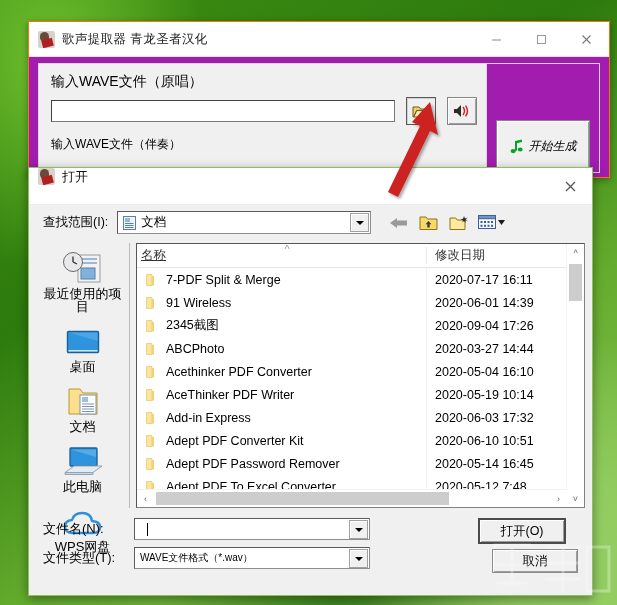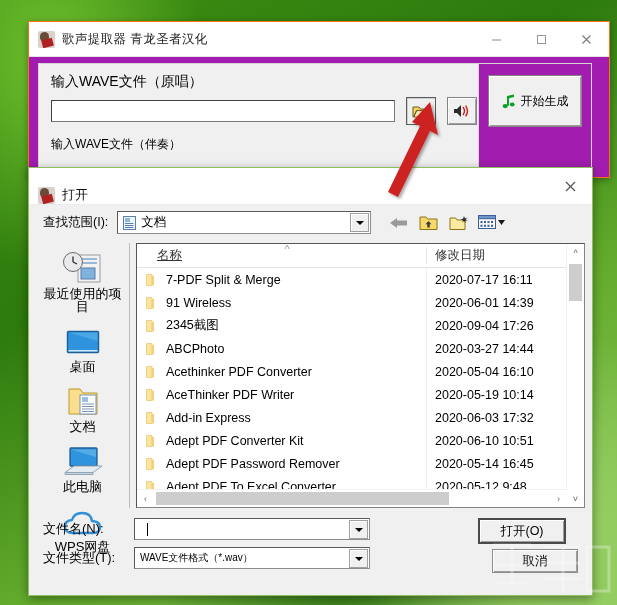--- a/index.html
+++ b/index.html
@@ -115,22 +115,22 @@
     border-color: #5a5a5a;
     box-shadow: inset 1px 1px 0 #d0d0d0;
   }
   .label2 { padding: 11px 0 0 12px; font-size: 12px; color: #000; }
 
   .panel-right {
     flex: 0 0 auto;
     width: 112px;
     border: 1px solid #d6d6d6;
     border-left: none;
-    margin: 6px 17px 4px 0;
-    display: flex; align-items: flex-start; justify-content: center;
+    margin: 6px 9px 4px 0;
+    display: flex; align-items: flex-end; justify-content: center; font-style: italic;
   }
   .gen-btn {
     margin-top: 11px;
     width: 92px; height: 50px;
     background: #f0f0f0;
     border: 1px solid #848484;
     box-shadow: inset 1px 1px 0 #fff, inset -1px -1px 0 #9d9d9d;
     display: flex; align-items: center; justify-content: center; gap: 5px;
     font-size: 12px; color: #000;
   }
@@ -139,21 +139,21 @@
   .dialog {
     position: absolute;
     left: 28px; top: 167px;
     width: 563px; height: 427px;
     background: #f0f0f0;
     border: 1px solid #8ec060;
     box-shadow: 0 3px 10px rgba(0,0,0,0.4);
   }
   .dlg-titlebar {
     height: 36px; background: #fff;
-    display: flex; align-items: flex-end;
+    display: flex; align-items: flex-start;
     border-bottom: 1px solid #ececec;
   }
   .dlg-title { font-size: 13px; color: #111; }
   .dlg-close {
     margin-left: auto; width: 44px; height: 36px;
     display: flex; align-items: center; justify-content: center;
     color: #555;
   }
   .lookin-row {
     display: flex; align-items: center;
@@ -224,21 +224,21 @@
     overflow: hidden;
   }
   .list-head {
     position: relative;
     display: flex;
     height: 23px; align-items: center;
     border-bottom: 1px solid #e3e3e3;
     background: #fff;
     padding-right: 17px;
   }
-  .col-name { flex: 1 1 auto; font-size: 12.5px; color: #333; padding-left: 20px; position: relative; text-decoration: underline; }
+  .col-name { flex: 1 1 auto; font-size: 12.5px; color: #333; padding-left: 4px; position: relative; text-decoration: underline; }
   .col-date { flex: 0 0 auto; width: 132px; font-size: 12.5px; color: #333; padding-left: 8px; border-left: 1px solid #e8e8e8; }
   .sort-caret {
     position: absolute; left: 51%; top: -4px;
     color: #999; font-size: 11px;
   }
   .rows { position: relative; height: 242px; padding-right: 17px; }
   .row {
     display: flex; align-items: center; height: 23px;
     font-size: 12.5px; color: #000;
   }
@@ -587,21 +587,21 @@
             <div class="dt">2020-05-14 16:45</div>
           </div>
           <div class="row">
             <div class="nm">
               <svg class="folder-ico" viewBox="0 0 14 12">
                 <path d="M0.5 11.5 L0.5 0.5 L6 0.5 L6 11.5 Z" fill="#fbe5a1" stroke="#e8c96a" stroke-width="0.8"></path>
                 <path d="M6 2 L8 2 L8 11.5 L6 11.5 Z" fill="#f5d078"></path>
               </svg>
               <span>Adept PDF To Excel Converter</span>
             </div>
-            <div class="dt">2020-05-12 9:48</div>
+            <div class="dt">2020-05-12 7:48</div>
           </div>
           <div class="row">
             <div class="nm">
               <svg class="folder-ico" viewBox="0 0 14 12">
                 <path d="M0.5 11.5 L0.5 0.5 L6 0.5 L6 11.5 Z" fill="#fbe5a1" stroke="#e8c96a" stroke-width="0.8"></path>
                 <path d="M6 2 L8 2 L8 11.5 L6 11.5 Z" fill="#f5d078"></path>
               </svg>
               <span>Adept PDF To HTML Converter</span>
             </div>
             <div class="dt">2020-06-03 16:38</div>

